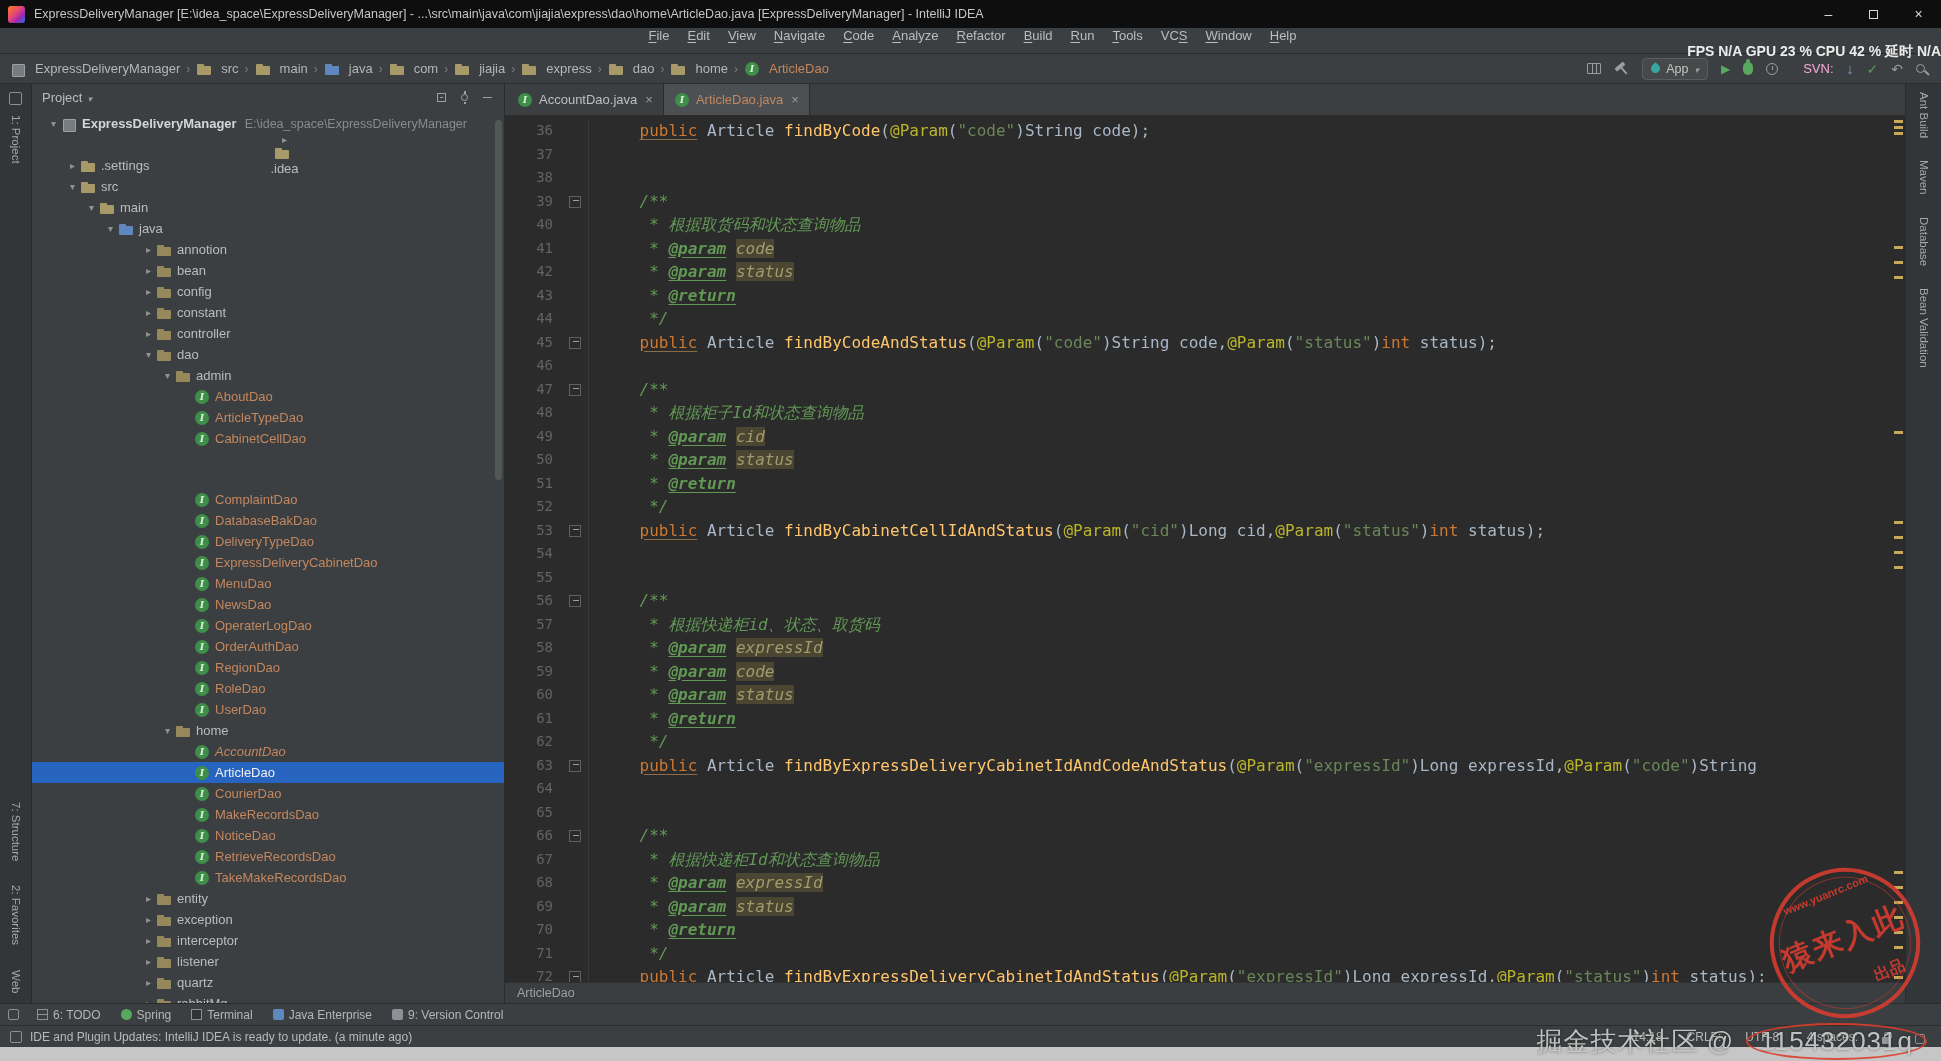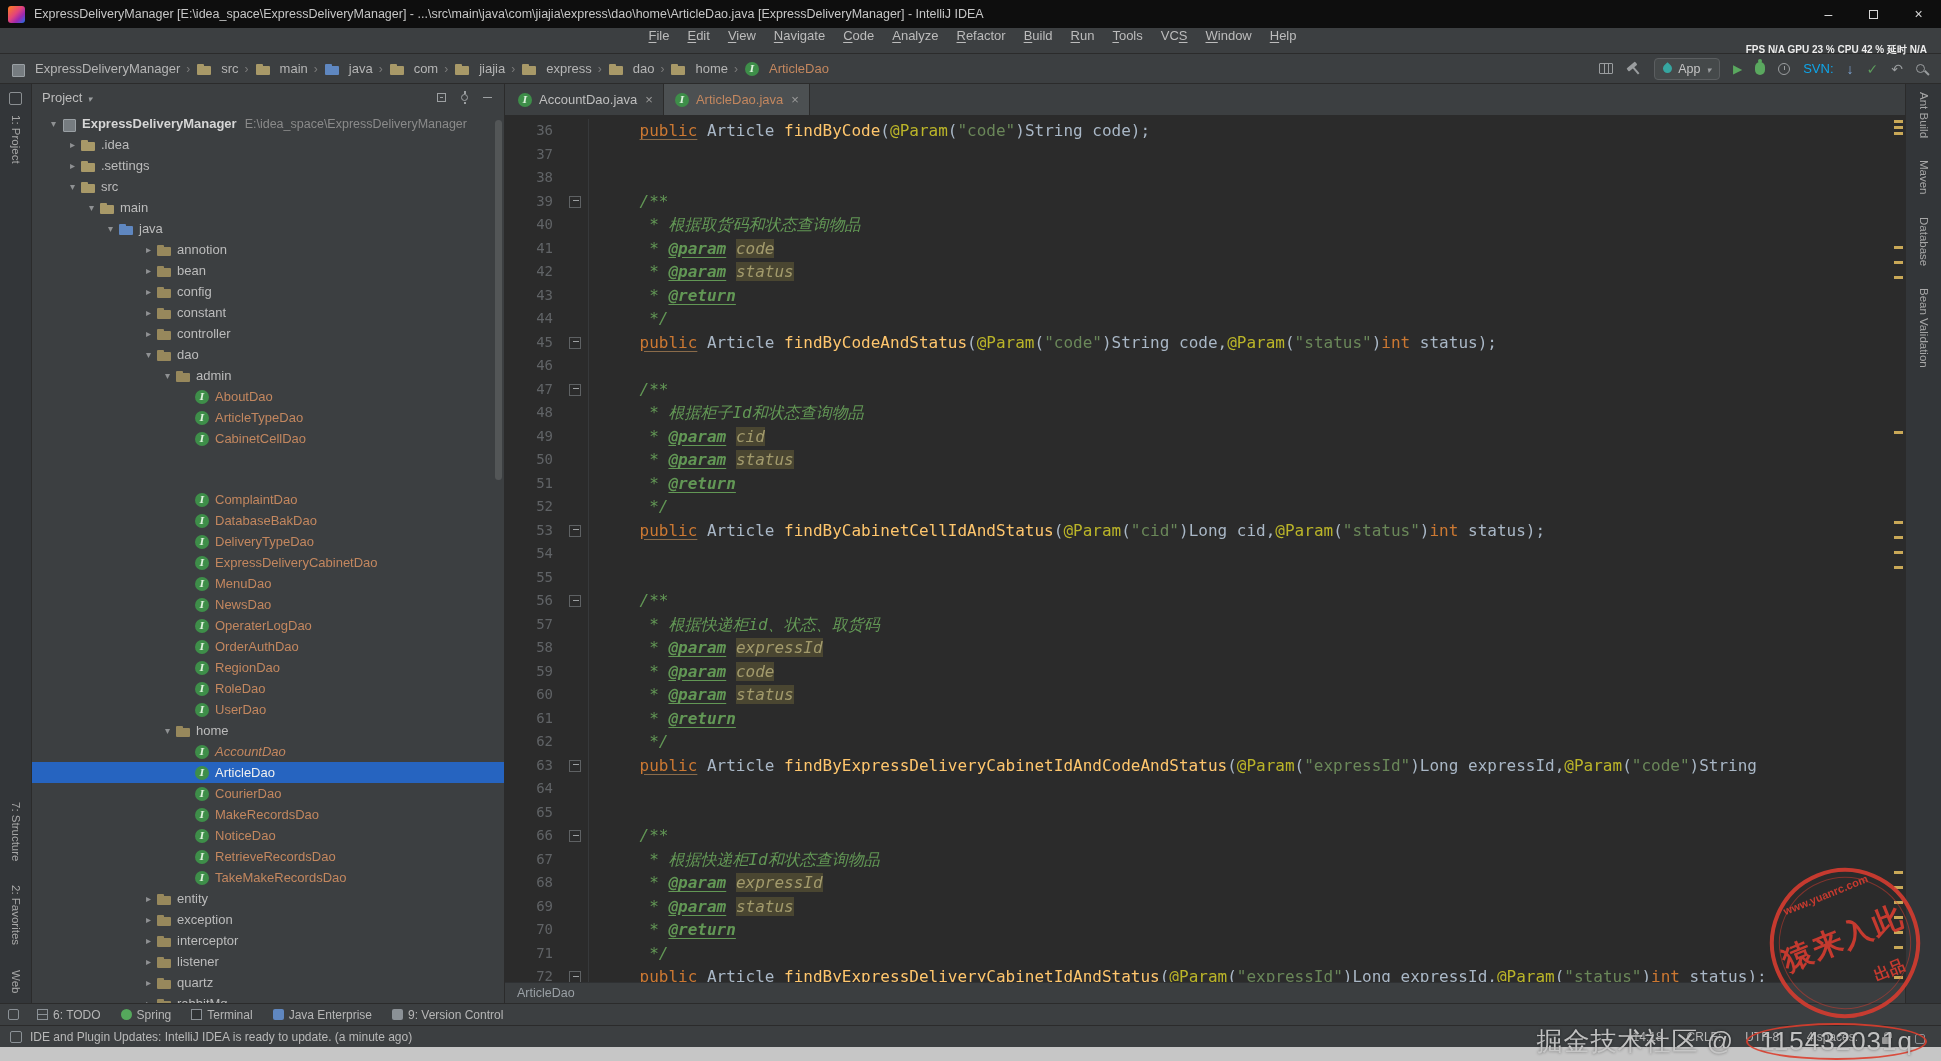--- a/index.html
+++ b/index.html
@@ -11,21 +11,21 @@
   .logo { width:17px; height:17px; border-radius:3px; flex:none;
           background:linear-gradient(135deg,#fc801d 0%,#e3447a 45%,#9c27b0 70%,#1a74e8 100%); }
   .title-text { margin-left:9px; flex:1; white-space:nowrap; overflow:hidden; }
   .win-btn { width:45px; height:28px; display:flex; align-items:center; justify-content:center; color:#d6d6d6; font-size:14px; flex:none; }
   .max-glyph { width:9px; height:9px; border:1px solid #d6d6d6; display:inline-block; }
 
   
   .menubar { height:26px; background:#3c3f41; border-bottom:1px solid #2b2b2b; display:flex; align-items:center; font-size:13px; color:#bcbcbc; padding-left:4px;flex-direction:column; }
   .menu-item { padding:0 9px; }
   .menu-item u { text-underline-offset:2px; }
-  .perf { margin-left:auto; padding-right:14px; color:#ececec; font-weight:bold; font-size:10px; white-space:nowrap; }
+  .perf { margin-left:auto; color:#ececec; font-weight:bold; font-size:14px; white-space:nowrap; }
 
   
   .navbar { height:30px; background:#3c3f41; border-bottom:1px solid #2b2b2b; display:flex; align-items:center; padding:0 10px; font-size:13px; color:#b5b5b5; }
   .crumbs { display:flex; align-items:center; min-width:0; overflow:hidden; }
   .crumb { display:flex; align-items:center; gap:4px; white-space:nowrap; }
   .crumb-sep::after { content:"›"; color:#7a7a7a; font-size:12px; margin:0 6px; }
   .accent { color:#c3875f; }
   .nav-actions { margin-left:auto; display:flex; align-items:center; gap:13px; flex:none; }
   .ico-cols { width:14px; height:11px; border:1px solid #9a9d9f; border-radius:1px; position:relative; display:inline-block; }
   .ico-cols::before { content:""; position:absolute; left:4px; top:0; bottom:0; width:1px; background:#9a9d9f; }
@@ -34,21 +34,21 @@
   .h-head { position:absolute; left:2px; top:3px; width:11px; height:4px; background:#9a9d9f; border-radius:1px; }
   .h-handle { position:absolute; left:6.5px; top:6px; width:2px; height:9px; background:#9a9d9f; }
   .run-config { display:flex; align-items:center; gap:6px; height:22px; padding:0 8px; border:1px solid #5b5e60; border-radius:4px; background:#45494a; font-size:12.5px; color:#c4c4c4; }
   .drop { width:9px; height:9px; border-radius:0 50% 50% 50%; background:#36a6a0; transform:rotate(45deg); display:inline-block; }
   .caret::after { content:"▾"; font-size:9px; color:#9a9d9f; }
   .run-btn::after { content:"▶"; color:#5aa85f; font-size:12px; }
   .bug { width:10px; height:13px; border-radius:5px; background:#5aa85f; position:relative; display:inline-block; }
   .bug::before { content:""; position:absolute; top:-3px; left:3px; width:4px; height:4px; border-radius:50%; background:#5aa85f; }
   .clockico { width:12px; height:12px; border:1.3px solid #9a9d9f; border-radius:50%; position:relative; display:inline-block; }
   .clockico::after { content:""; position:absolute; left:4.5px; top:2px; width:1.3px; height:4px; background:#9a9d9f; }
-  .svn-label { color:#0ea5e9; margin-left:0; }
+  .svn-label { color:#f9a8d4; margin-left:12px; }
   .dl::after  { content:"↓"; color:#7ca1d0; font-size:14px; }
   .ok::after  { content:"✓"; color:#5c9c5c; font-size:14px; }
   .rev::after { content:"↶"; color:#9a9d9f; font-size:14px; }
   .mag { width:9px; height:9px; border:1.5px solid #9a9d9f; border-radius:50%; position:relative; display:inline-block; margin-right:6px; }
   .mag::after { content:""; position:absolute; left:7px; top:7px; width:6px; height:1.5px; background:#9a9d9f; transform:rotate(45deg); }
 
   
   .main { display:flex; height:919px; }
   .stripe { width:32px; background:#333639; display:flex; flex-direction:column; align-items:center; padding-top:8px; flex:none; }
   .stripe.left  { border-right:1px solid #2b2b2b; }
@@ -286,21 +286,21 @@
           <i class="ph-ic ph-min"></i>
         </span>
       </div>
       <div class="tree">
           <div class="tree-row" style="padding-left: 14px;">
             <span class="arrow open"></span>
             <i class="ic module"></i>
             <span class="t-label t-bold">ExpressDeliveryManager</span>
             <span class="t-extra">E:\idea_space\ExpressDeliveryManager</span>
           </div>
-          <div class="tree-row" style="padding-left: 33px;">
+          <div class="tree-row" style="padding-left: 33px; flex-direction: column;">
             <span class="arrow closed"></span>
             <i class="ic folder"></i>
             <span class="t-label">.idea</span>
           </div>
           <div class="tree-row" style="padding-left: 33px;">
             <span class="arrow closed"></span>
             <i class="ic folder"></i>
             <span class="t-label">.settings</span>
           </div>
           <div class="tree-row" style="padding-left: 33px;">

